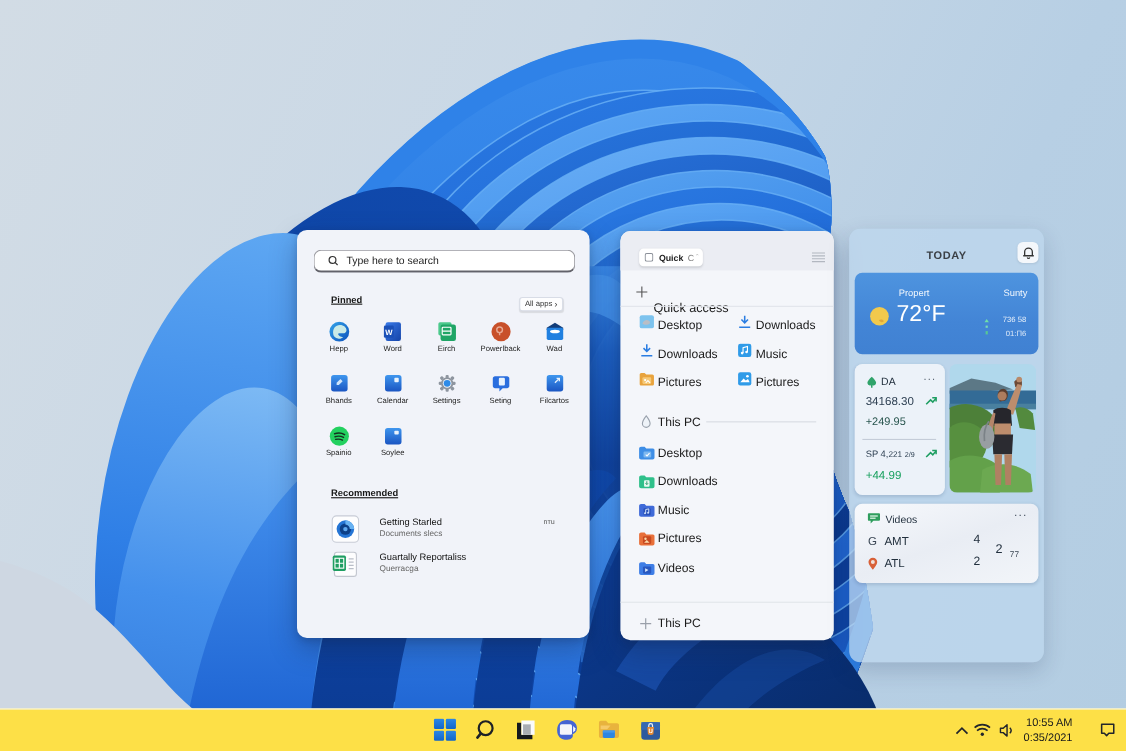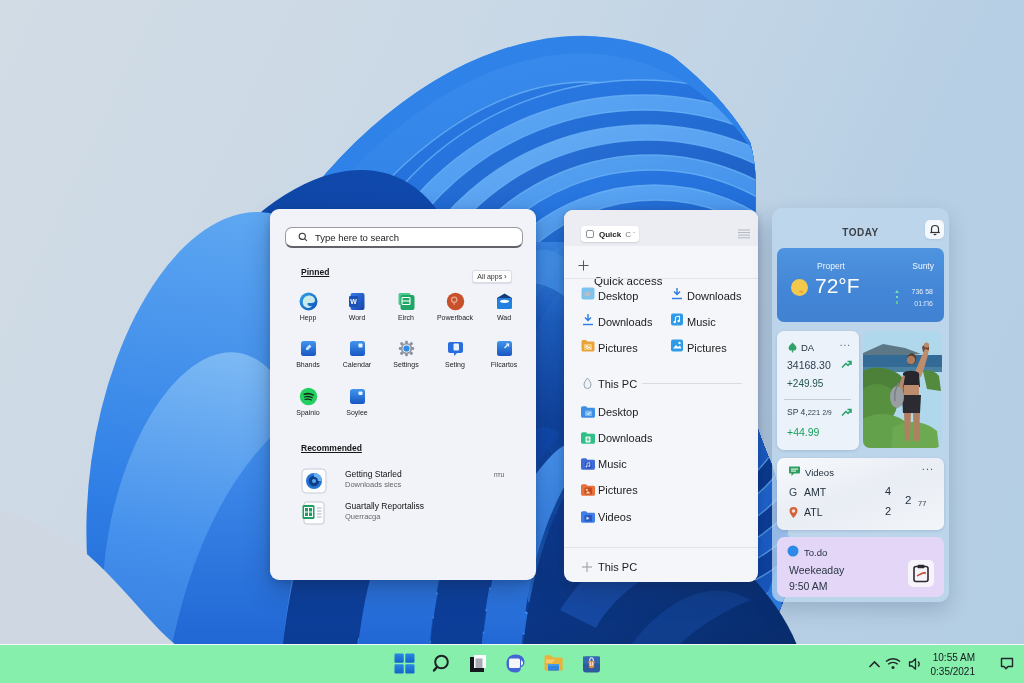--- a/index.html
+++ b/index.html
@@ -46,21 +46,21 @@
   .exrow { position:absolute; font-size:11px; color:#1b1b1b; white-space:nowrap; }
   .exic { position:absolute; width:15px; height:13px; }
 
   
   #widgets { left:772px; top:208px; width:177px; height:394px;
              background:rgba(190,215,238,.75); border-radius:10px;
              box-shadow:0 8px 20px rgba(20,40,80,.18); }
   .card { position:absolute; left:5px; width:167px; border-radius:7px; }
 
   
-  #taskbar { left:0; top:644px; width:1024px; height:39px; background:#86efac;
+  #taskbar { left:0; top:644px; width:1024px; height:39px; background:#fde047;
              border-top:1px solid #f6f8fc; }
   .tic { position:absolute; top:8px; width:21px; height:21px; }
 </style>
 </head>
 <body>
 <svg id="wall" class="abs" viewBox="0 0 1024 683">
  <defs>
   <linearGradient id="g0" x1="0" y1="0" x2="0.4" y2="1">
     <stop offset="0" stop-color="#3e90ee"></stop>
         <stop offset=".45" stop-color="#2b7ce4"></stop>
@@ -318,21 +318,21 @@
 
   <div class="rec" style="top:258px;">
     <div class="ric"><svg width="26" height="26" viewBox="0 0 26 26">
           <rect x="1" y="1" width="24" height="24" rx="4" fill="#fdfdfe" stroke="#c8ccd6" stroke-width="1"></rect>
           <circle cx="13" cy="13" r="8" fill="#2474d4"></circle>
           <circle cx="13" cy="13" r="5.2" fill="#0c3f88"></circle>
           <circle cx="13" cy="13" r="2" fill="#5da7ee"></circle>
           <path d="M13,5 A8,8 0 0 1 21,13 L17,13 A4.5,4.5 0 0 0 13,8.8 Z" fill="#68b2f2"></path>
         </svg></div>
     <div class="rt">Getting Starled</div>
-    <div class="rs">Downloads slecs</div>
+    <div class="rs">Documents slecs</div>
     <div style="position:absolute; left:193px; top:4px; font-size:6.5px; color:#555;">nтu</div>
   </div>
   <div class="rec" style="top:290px;">
     <div class="ric"><svg width="26" height="26" viewBox="0 0 26 26">
           <rect x="3" y="2" width="20" height="22" rx="2.5" fill="#fdfdfe" stroke="#c2c6cf" stroke-width="1"></rect>
           <rect x="1.5" y="5" width="12" height="14" rx="1.5" fill="#1f9e62"></rect>
           <rect x="3.5" y="7.5" width="8" height="9" fill="none" stroke="#fff" stroke-width="1"></rect>
           <line x1="3.5" y1="12" x2="11.5" y2="12" stroke="#fff" stroke-width="1"></line>
           <line x1="7.5" y1="7.5" x2="7.5" y2="16.5" stroke="#fff" stroke-width="1"></line>
           <g stroke="#b9bec8" stroke-width="1.2">
@@ -554,36 +554,20 @@
     <svg style="position:absolute; left:11px; top:48px;" width="11" height="13" viewBox="0 0 11 13">
         <path d="M5.5,1 A4,4 0 0 1 9.5,5 C9.5,7.5 7,10 5.5,12 C4,10 1.5,7.5 1.5,5 A4,4 0 0 1 5.5,1 Z" fill="#d86038"></path>
         <circle cx="5.5" cy="5" r="1.8" fill="#f0e0d8"></circle>
       </svg>
     <div style="position:absolute; left:27px; top:48px; font-size:10.5px; color:#22303e;">ATL</div>
     <div style="position:absolute; left:108px; top:47px; font-size:11px; color:#22303e;">2</div>
     <div style="position:absolute; left:128px; top:36px; font-size:11.5px; color:#22303e;">2</div>
     <div style="position:absolute; left:141px; top:41px; font-size:7.5px; color:#3a4654;">77</div>
   </div>
 
-  <div class="card" id="todo" style="top:329px; height:60px; background:#e3d6f6;">
-    <svg style="position:absolute; left:10px; top:8px;" width="12" height="12" viewBox="0 0 12 12">
-        <circle cx="6" cy="6" r="5.5" fill="#2e8ae8"></circle>
-      </svg>
-    <div style="position:absolute; left:27px; top:10px; font-size:9.5px; color:#22303e;">To.do</div>
-    <div style="position:absolute; left:12px; top:27px; font-size:10.5px; color:#2a3542;">Weekeaday</div>
-    <div style="position:absolute; left:12px; top:43px; font-size:10.5px; color:#2a3542;">9:50 AM</div>
-    <div style="position:absolute; left:131px; top:23px; width:26px; height:27px; background:#f6f3fb; border-radius:5px;">
-      <svg style="position:absolute; left:5px; top:4px;" width="16" height="19" viewBox="0 0 16 19">
-          <rect x="1" y="2.5" width="14" height="15" rx="2" fill="none" stroke="#2a2a30" stroke-width="1.6"></rect>
-          <rect x="4.5" y="0.8" width="7" height="3.4" rx="1" fill="#2a2a30"></rect>
-          <path d="M4,12 C6,11 8,9.5 12,8.5" stroke="#c0442a" stroke-width="1.4" fill="none"></path>
-          <path d="M12.5,10.5 L12.8,8 L10.3,8.2" fill="#c0442a"></path>
-        </svg>
-    </div>
-  </div>
 </div>
 
 <div id="taskbar" class="abs">
   <svg class="tic" style="left:394px;" viewBox="0 0 21 21">
       <defs>
         <linearGradient id="wing" x1="0" y1="0" x2="0" y2="1">
           <stop offset="0" stop-color="#2b87e4"></stop>
           <stop offset="1" stop-color="#1265c8"></stop>
         </linearGradient>
       </defs>

